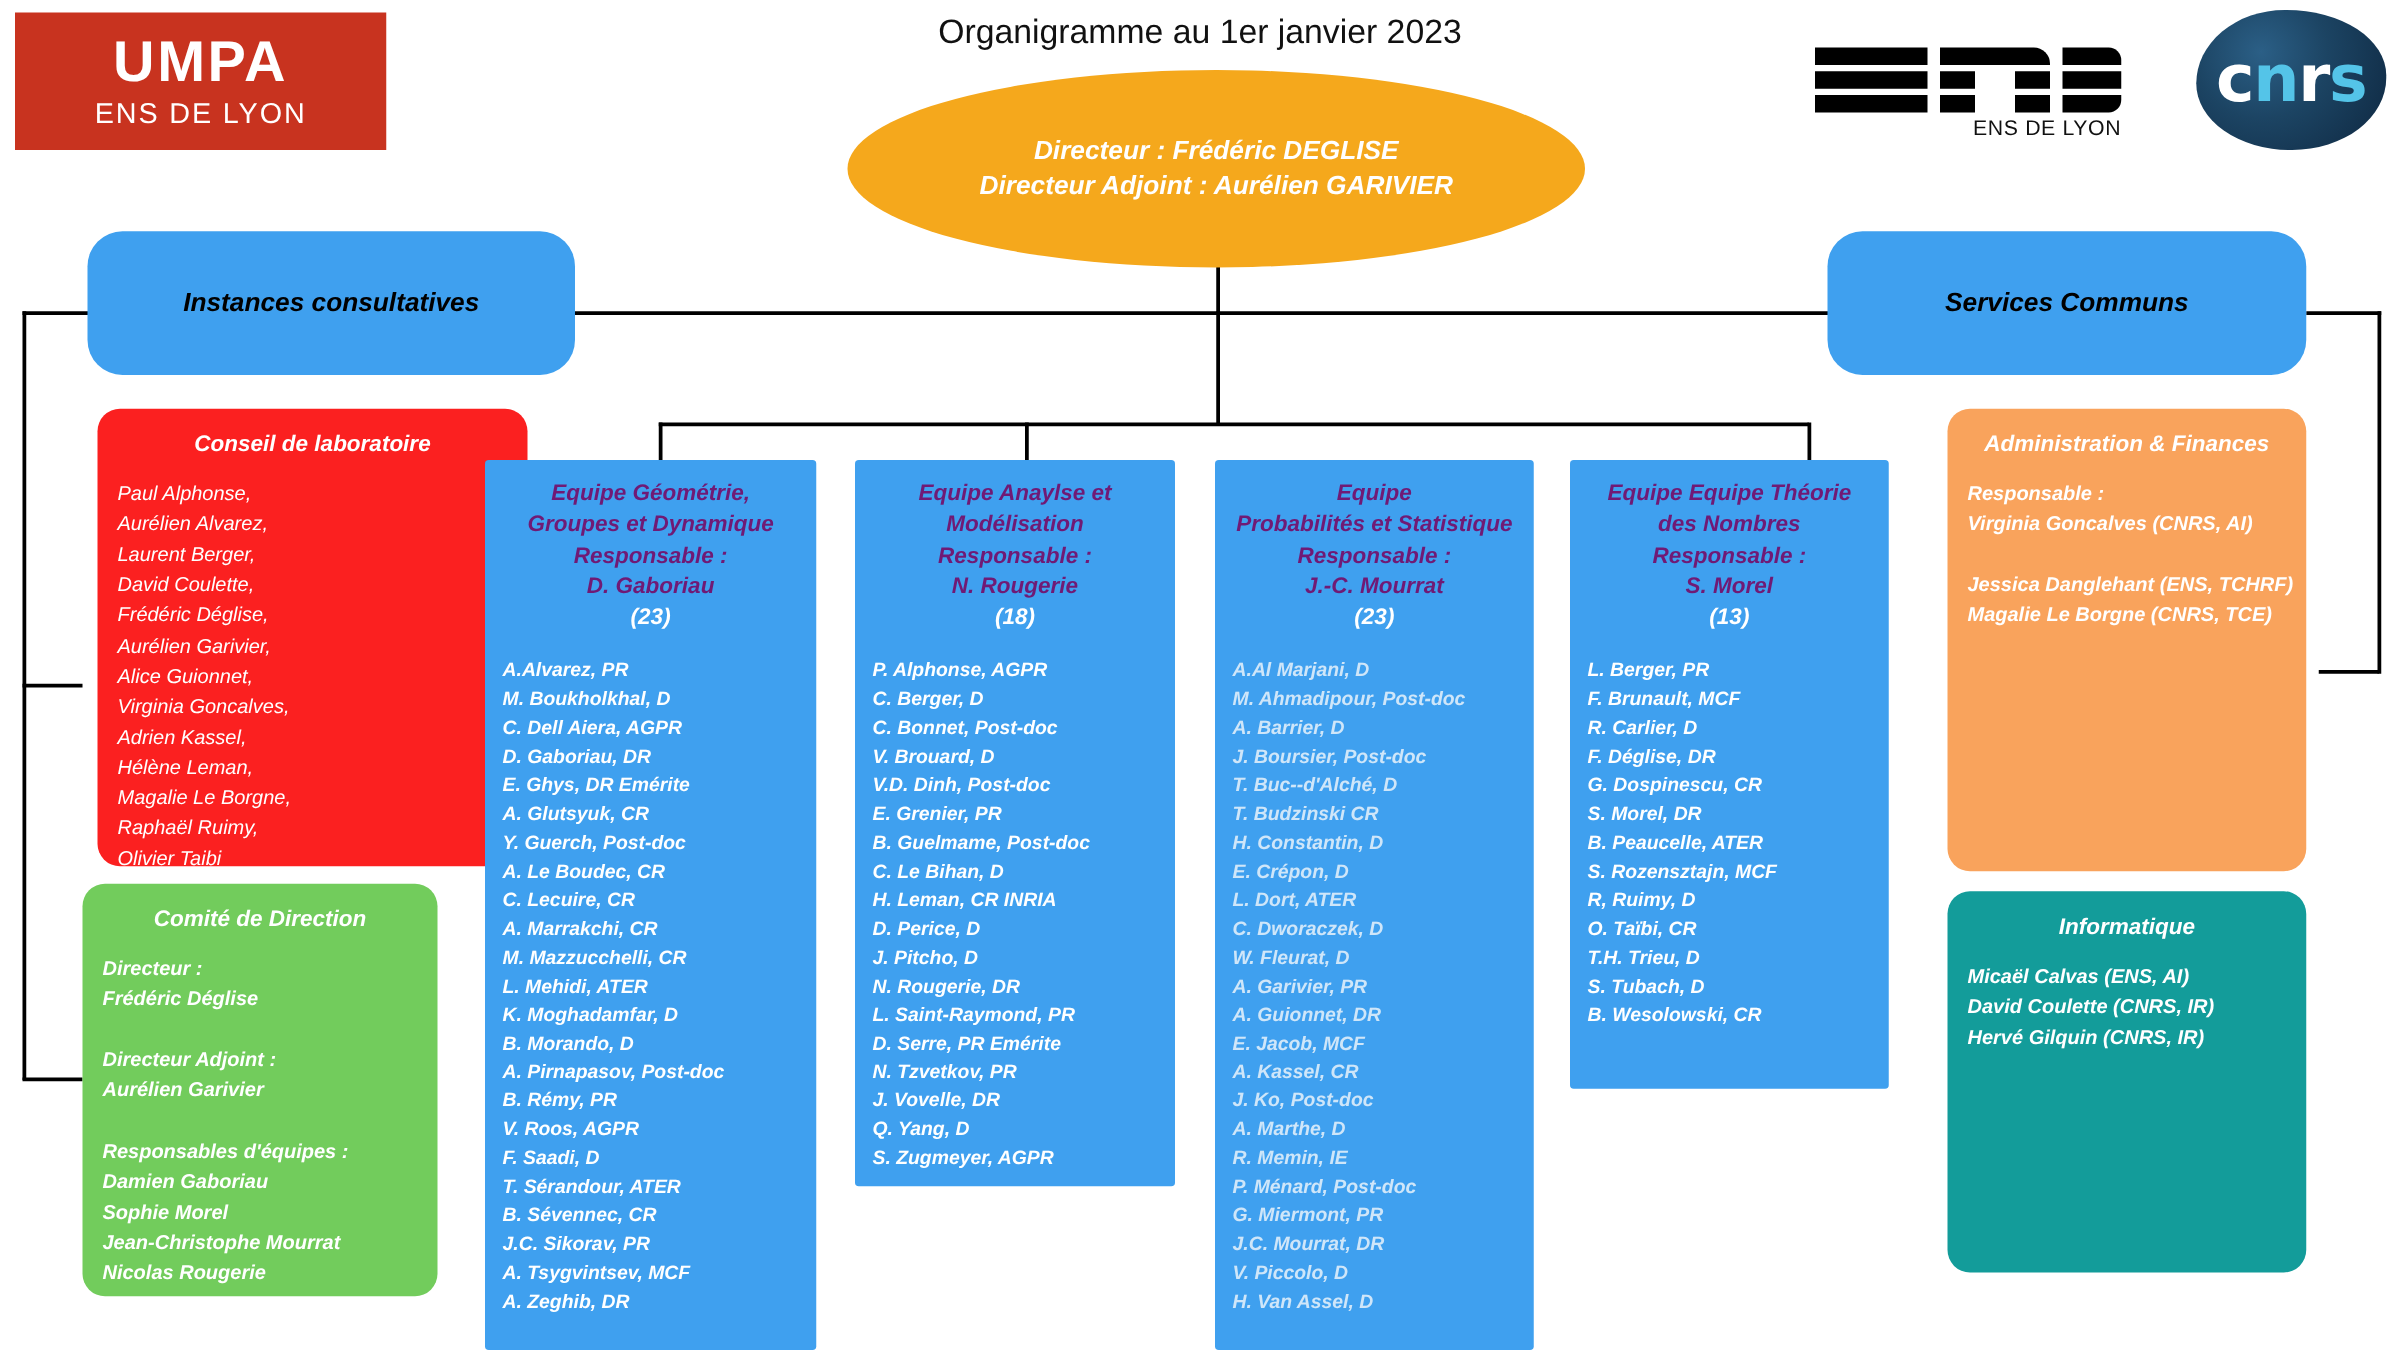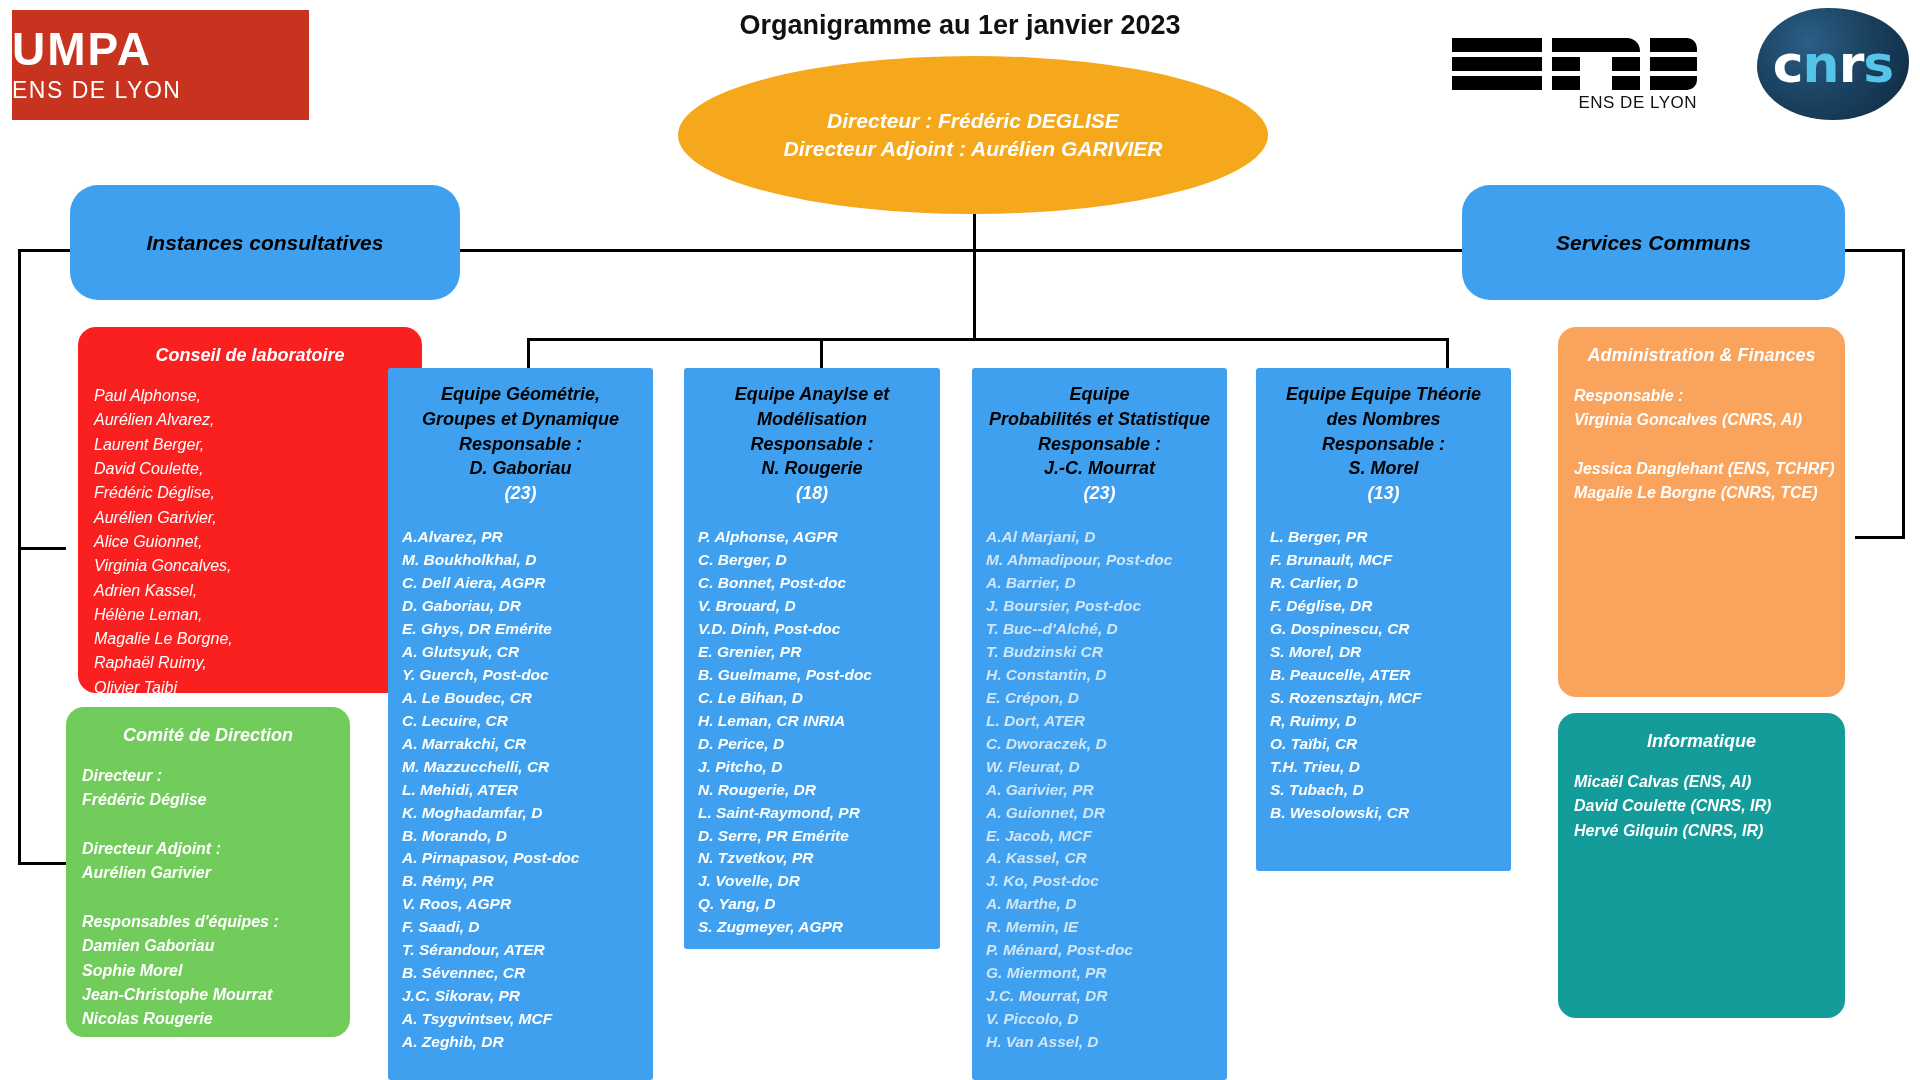--- a/index.html
+++ b/index.html
@@ -10,29 +10,29 @@
     overflow: hidden;
   }
   #page { position: relative; width: 1920px; height: 1080px; }
 
   
   .logo-umpa {
     position: absolute; left: 12px; top: 10px;
     width: 297px; height: 110px;
     background: #c8331f;
     display: flex; flex-direction: column;
-    align-items: flex-start; justify-content: center;
+    align-items: center; justify-content: center;
     color: #ffffff;
   }
   .logo-umpa .l1 { font-size: 46px; font-weight: 700; letter-spacing: 2px; line-height: 1.02; }
   .logo-umpa .l2 { font-size: 23px; font-weight: 400; letter-spacing: 1.5px; margin-top: 4px; }
 
   .chart-title {
     position: absolute; left: 640px; top: 10px; width: 640px;
-    text-align: center; font-size: 27px; color: #111; font-weight: 700;
+    text-align: center; font-size: 27px; color: #111; font-weight: 400;
   }
 
   .logo-ens {
     position: absolute; left: 1452px; top: 38px;
     width: 250px; height: 78px;
   }
   .ens-mark { position: relative; width: 245px; height: 52px; }
   .ens-bar { position: absolute; background: #000; }
   .logo-ens .ens-sub {
     text-align: right; font-size: 17px; color: #111; margin-top: 3px;
@@ -87,21 +87,21 @@
   .green  { background: #72cc5c; }
   .orange { background: #f9a35c; }
   .teal   { background: #139c9a; }
 
   .team {
     background: #3fa0ef; border-radius: 3px;
     padding: 14px 0 10px 0;
   }
   .team .th {
     text-align: center; font-weight: 700; font-size: 18px;
-    color: #000000; line-height: 1.38; padding: 0 10px;
+    color: #701a75; line-height: 1.38; padding: 0 10px;
   }
   .team .tcount {
     text-align: center; font-weight: 700; font-size: 18px;
     color: #ffffff; margin-top: 2px;
   }
   .team .tbody {
     margin-top: 22px; padding: 0 0 0 14px;
     font-size: 15.5px; line-height: 1.48; font-weight: 700; color: #ffffff;
   }
   .team .tbody.light { font-weight: 600; color: #cfe6f9; }

